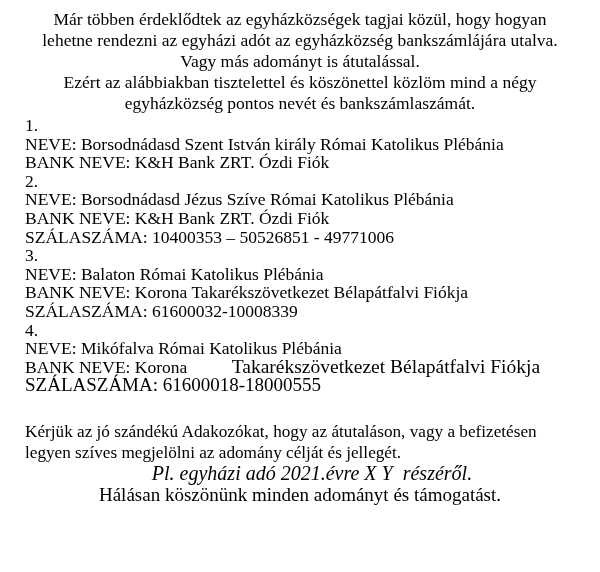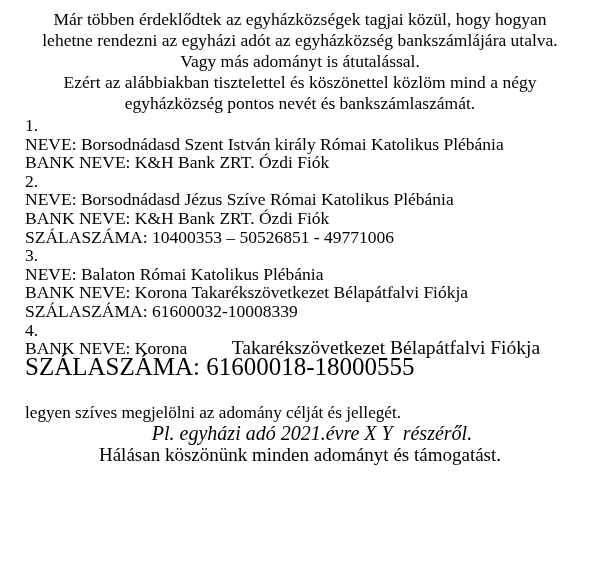--- a/index.html
+++ b/index.html
@@ -31,21 +31,21 @@
     line-height: 18.6px;
   }
   .entries .line {
     white-space: nowrap;
   }
   .bank-emph {
     font-size: 19.5px;
     margin-left: 40px;
   }
   .account-large {
-    font-size: 25px;
+    font-size: 19px;
   }
   .request {
     margin-left: 25px;
     margin-top: 26px;
     font-size: 17.2px;
     line-height: 21px;
     white-space: nowrap;
   }
   .example {
     text-align: center;
@@ -91,27 +91,29 @@
 
     <div>
       <div class="line">3.</div>
       <div class="line">NEVE: Balaton Római Katolikus Plébánia</div>
       <div class="line">BANK NEVE: Korona Takarékszövetkezet Bélapátfalvi Fiókja</div>
       <div class="line">SZÁLASZÁMA: 61600032-10008339</div>
     </div>
 
     <div>
       <div class="line">4.</div>
+      <div class="line">NEVE: Mikófalva Római Katolikus Plébánia</div>
       <div class="line"><span>BANK NEVE: Korona </span><span class="bank-emph">Takarékszövetkezet Bélapátfalvi Fiókja</span></div>
       <div class="line account-large">SZÁLASZÁMA: 61600018-18000555</div>
     </div>
 
   </div>
 
   <div class="request">
+    <div>Kérjük az jó szándékú Adakozókat, hogy az átutaláson, vagy a befizetésen</div>
     <div>legyen szíves megjelölni az adomány célját és jellegét.</div>
   </div>
 
   <div class="example">Pl. egyházi adó 2021.évre X Y  részéről.</div>
 
   <div class="closing">
     <div>Hálásan köszönünk minden adományt és támogatást.</div>
   </div>
 
 </div>

